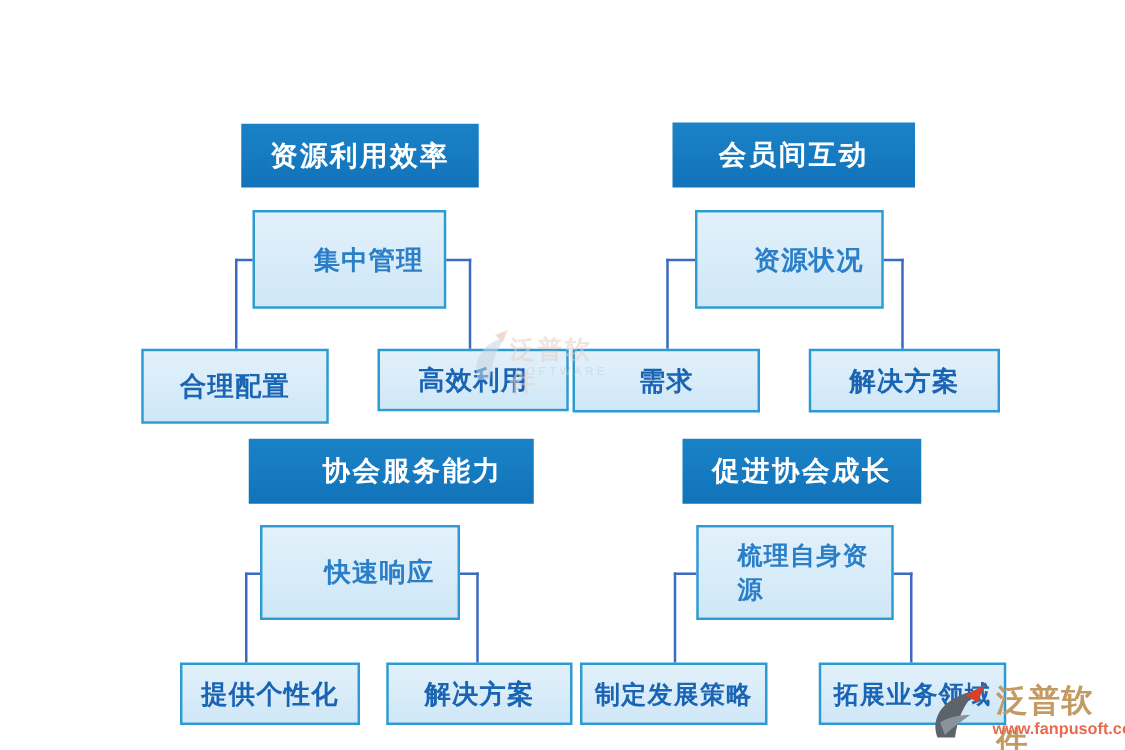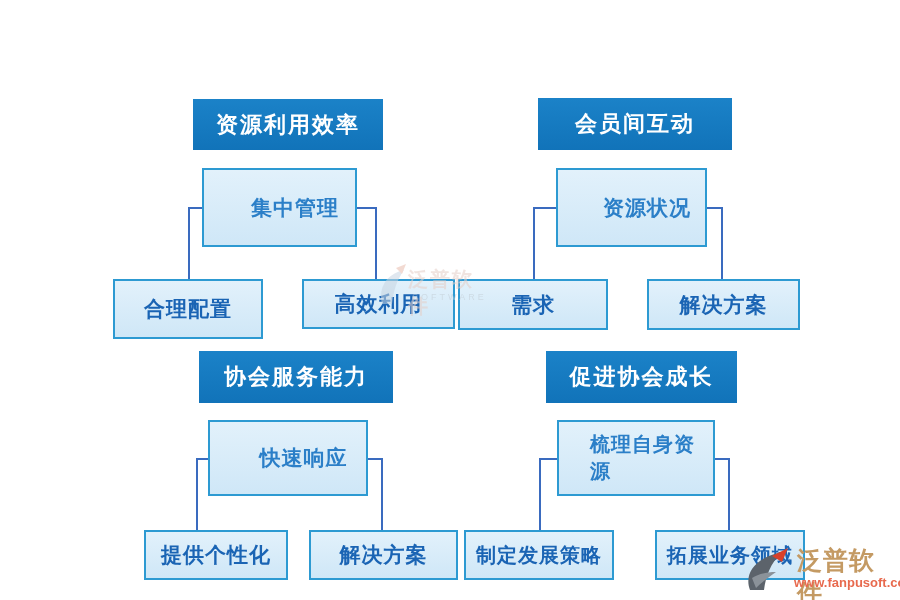--- a/index.html
+++ b/index.html
@@ -53,21 +53,21 @@
   <div>
     <div class="hdr" style="left:538px;top:98px;width:194px;height:52px;">会员间互动</div>
     <div class="node mid" style="left:556px;top:168px;width:151px;height:79px;">资源状况</div>
     <div class="elbL" style="left:533px;top:207px;width:23px;height:72px;"></div>
     <div class="elbR" style="left:707px;top:207px;width:16px;height:72px;"></div>
     <div class="node leaf" style="left:458px;top:279px;width:150px;height:51px;">需求</div>
     <div class="node leaf" style="left:647px;top:279px;width:153px;height:51px;">解决方案</div>
   </div>
 
   <div>
-    <div class="hdr" style="left:199px;top:351px;width:194px;height:52px;">协会服务能力</div>
+    <div class="hdr" style="left:199px;top:351px;width:194px;height:52px;padding-left:34px;">协会服务能力</div>
     <div class="node mid" style="left:208px;top:420px;width:160px;height:76px;">快速响应</div>
     <div class="elbL" style="left:196px;top:458px;width:12px;height:72px;"></div>
     <div class="elbR" style="left:368px;top:458px;width:15px;height:72px;"></div>
     <div class="node leaf" style="left:120px;top:530px;width:144px;height:50px;margin-left:24px;">提供个性化</div>
     <div class="node leaf" style="left:309px;top:530px;width:149px;height:50px;">解决方案</div>
   </div>
 
   <div>
     <div class="hdr" style="left:546px;top:351px;width:191px;height:52px;">促进协会成长</div>
     <div class="node mid" style="left:557px;top:420px;width:158px;height:76px;font-size:20px;">梳理自身资源</div>

